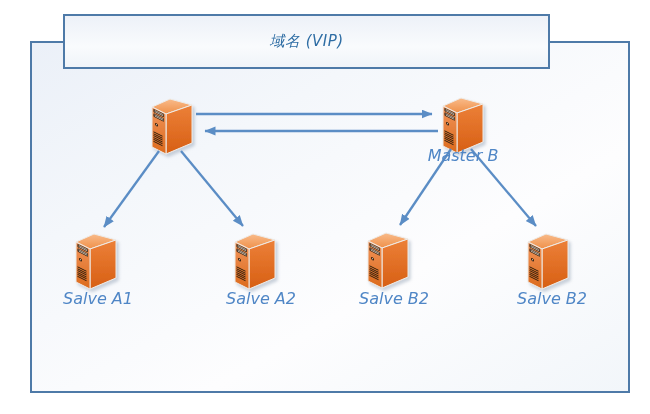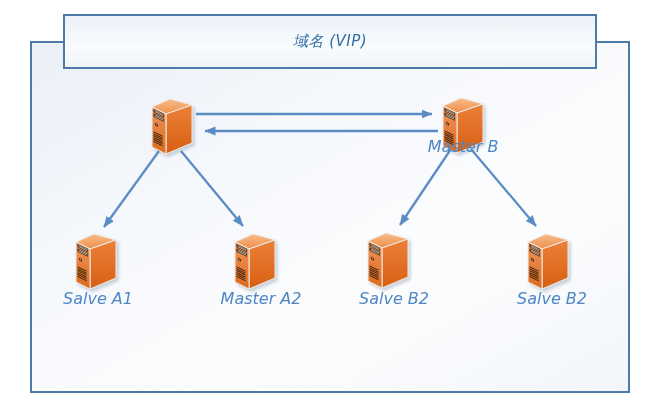--- a/index.html
+++ b/index.html
@@ -9,37 +9,37 @@
   }
   .canvas{position:absolute;inset:0;width:650px;height:414px;}
 
   .container{
     position:absolute;left:30px;top:41px;width:600px;height:352px;
     box-sizing:border-box;border:2px solid #4e7aa8;
     background:linear-gradient(150deg,#ebf0f8 0%,#f4f7fb 30%,#fdfdfe 65%,#f2f6fa 100%);
     z-index:1;
   }
   .title-box{
-    position:absolute;left:63px;top:14px;width:534px;height:55px;
+    position:absolute;left:63px;top:14px;width:487px;height:55px;
     box-sizing:border-box;border:2px solid #4e7aa8;
     background:linear-gradient(180deg,#edf1f8 0%,#f9fbfd 60%,#f0f4f9 100%);
     display:flex;align-items:center;justify-content:center;
     z-index:4;
   }
   .title-text{
     color:#2e6da4;font-size:15px;font-style:italic;letter-spacing:.5px;
   }
   .diagram-svg{position:absolute;left:0;top:0;z-index:2;pointer-events:none;}
   .node-label{
     position:absolute;transform:translateX(-50%);
     color:#4f86c6;font-size:16px;font-style:italic;white-space:nowrap;
     z-index:3;
   }
   .lbl-master-a{left:173px;top:147px;}
-  .lbl-master-b{left:463px;top:137px;text-align:center;}
+  .lbl-master-b{left:463px;top:146px;text-align:center;}
   .lbl-slave-a1{left:98px;top:289px;}
   .lbl-slave-a2{left:261px;top:289px;}
   .lbl-salve-b2-left{left:394px;top:289px;}
   .lbl-salve-b2-right{left:552px;top:289px;}
 </style>
 </head>
 <body>
 
 <div class="canvas">
 
@@ -111,17 +111,17 @@
       <path d="M438,131 L205,131" marker-end="url(#arrow)"></path>
       <path d="M159,151 L104,227" marker-end="url(#arrow)"></path>
       <path d="M181,151 L243,226" marker-end="url(#arrow)"></path>
       <path d="M451,149 L400,225" marker-end="url(#arrow)"></path>
       <path d="M471,149 L536,226" marker-end="url(#arrow)"></path>
     </g>
   </svg>
 
   <div class="node-label lbl-master-b">Master B</div>
   <div class="node-label lbl-slave-a1">Salve A1</div>
-  <div class="node-label lbl-slave-a2">Master A2</div>
+  <div class="node-label lbl-slave-a2">Salve A2</div>
   <div class="node-label lbl-salve-b2-left">Salve B2</div>
   <div class="node-label lbl-salve-b2-right">Salve B2</div>
 
 </div>
 
 </body></html>

